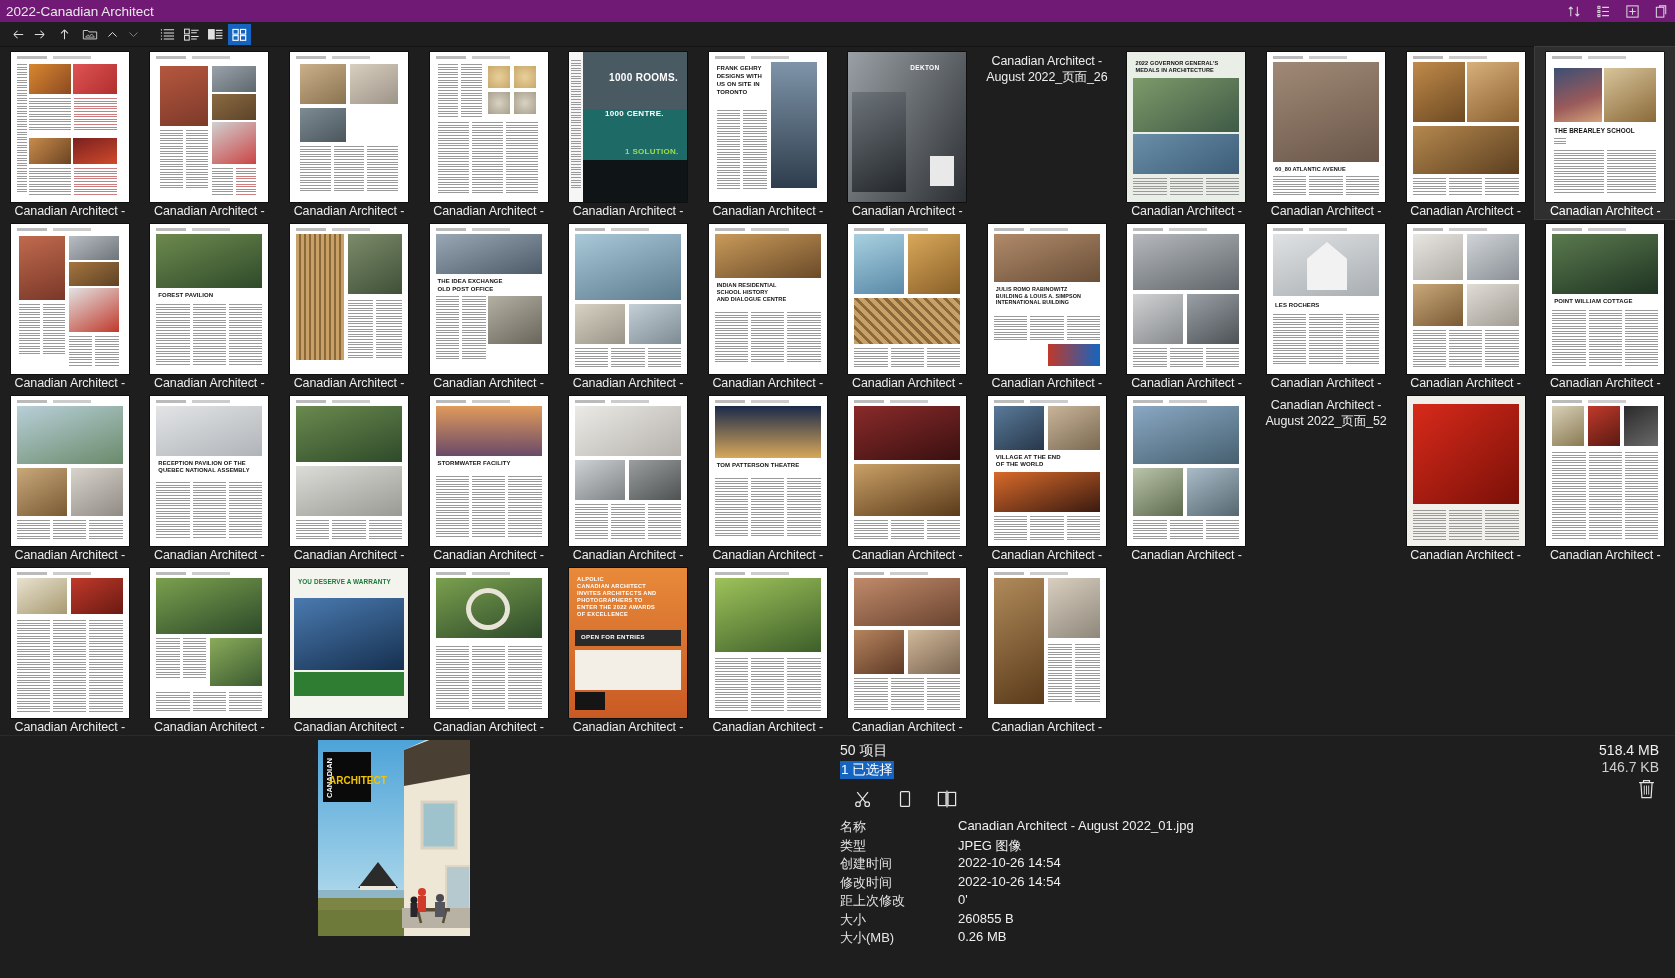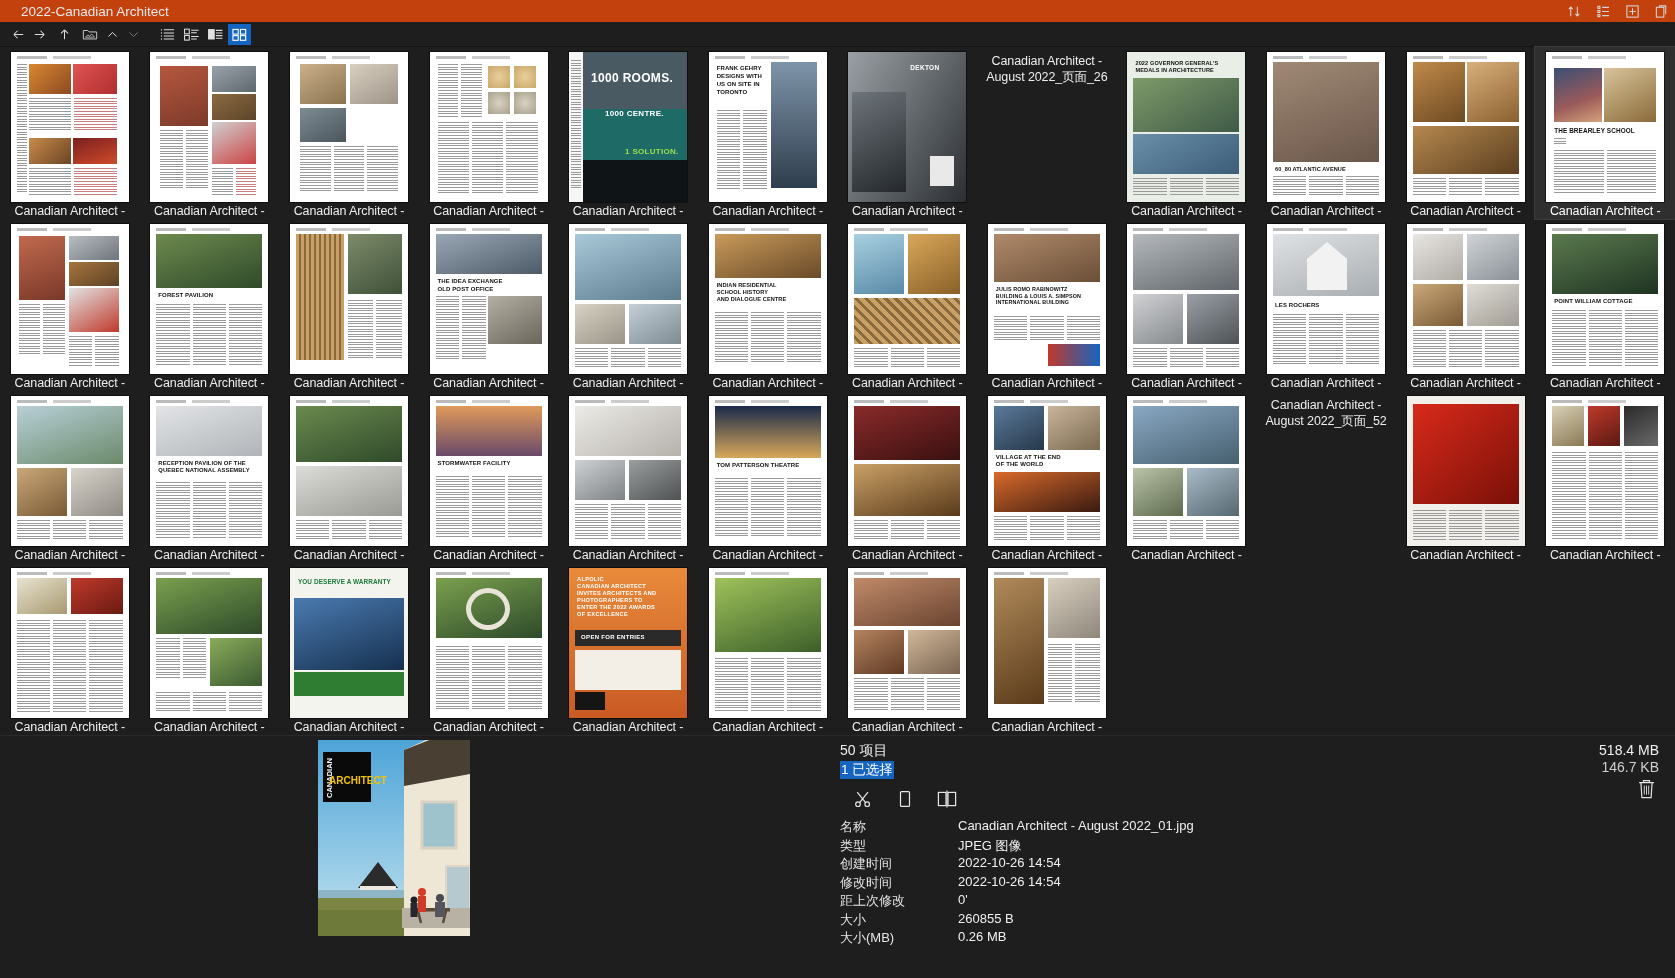--- a/index.html
+++ b/index.html
@@ -6,23 +6,23 @@
   html, body {
     width: 1675px; height: 978px;
     background: #1e1e1e;
     font-family: "Liberation Sans", "DejaVu Sans", sans-serif;
     overflow: hidden;
     color: #e8e8e8;
   }
   
   #titlebar {
     height: 22px; width: 100%;
-    background: #c2410c;
+    background: #701a75;
     display: flex; align-items: center;
-    padding-left: 21px;
+    padding-left: 6px;
     font-size: 13.5px; color: #e9e9e9;
     position: relative;
   }
   #titlebar .tb-right {
     position: absolute; right: 6px; top: 0;
     height: 22px; display: flex; align-items: center; gap: 14px;
   }
   
   #toolbar {
     height: 25px; width: 100%;
@@ -291,21 +291,21 @@
           <div class="col" style="left:76.66666666666666px;top:70px;width:31.333333333333332px;height:72px"></div>
         </div>
       </div>
       <div class="caption">Canadian Architect -
 August 2022_页面_22</div>
     </div>
     <div class="tile">
       <div class="thumb">
         <div class="pg">
           <div class="full" style="background:linear-gradient(180deg,#4a5a63 0 38%,#1d6a66 38% 72%,#0f1416 72%)"></div>
-          <div class="ttlw" style="left:22px;top:22px;font-size:12px">1000 ROOMS.</div>
+          <div class="ttlw" style="left:40px;top:22px;font-size:10px">1000 ROOMS.</div>
           <div class="ttlw" style="left:36px;top:58px;font-size:8px">1000 CENTRE.</div>
           <div class="ttlw" style="left:56px;top:96px;font-size:8px;color:#9ede4a">1 SOLUTION.</div>
           <div class="img" style="left:0px;top:0px;width:14px;height:150px;background:#f6f6f6"></div>
           <div class="col" style="left:2px;top:8px;width:10px;height:130px"></div>
         </div>
       </div>
       <div class="caption">Canadian Architect -
 August 2022_页面_23</div>
     </div>
     <div class="tile">

